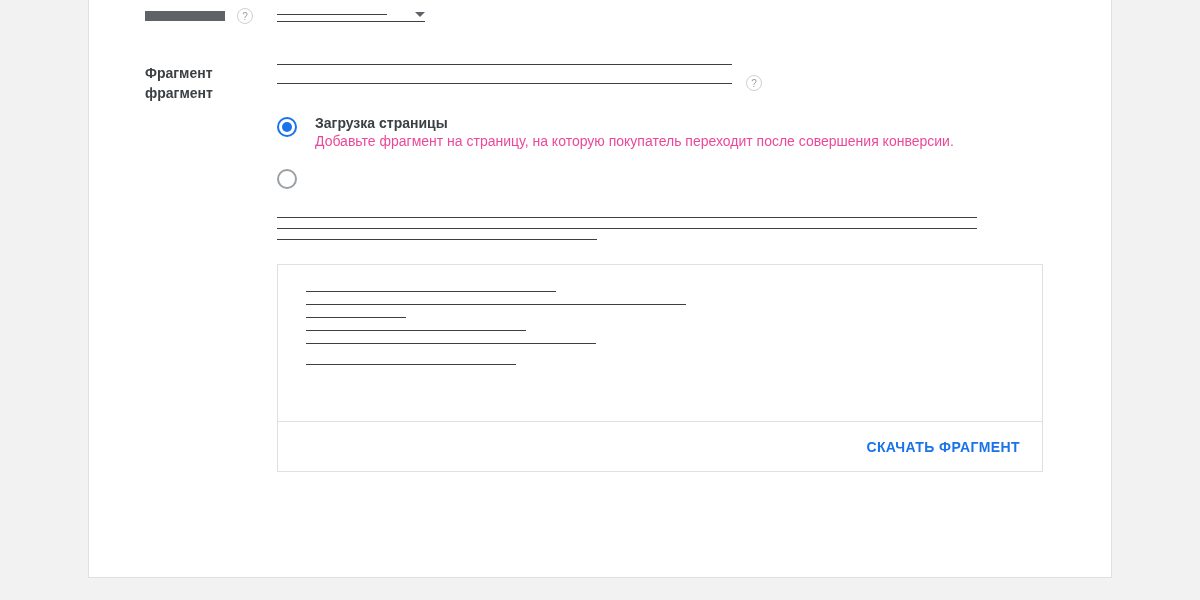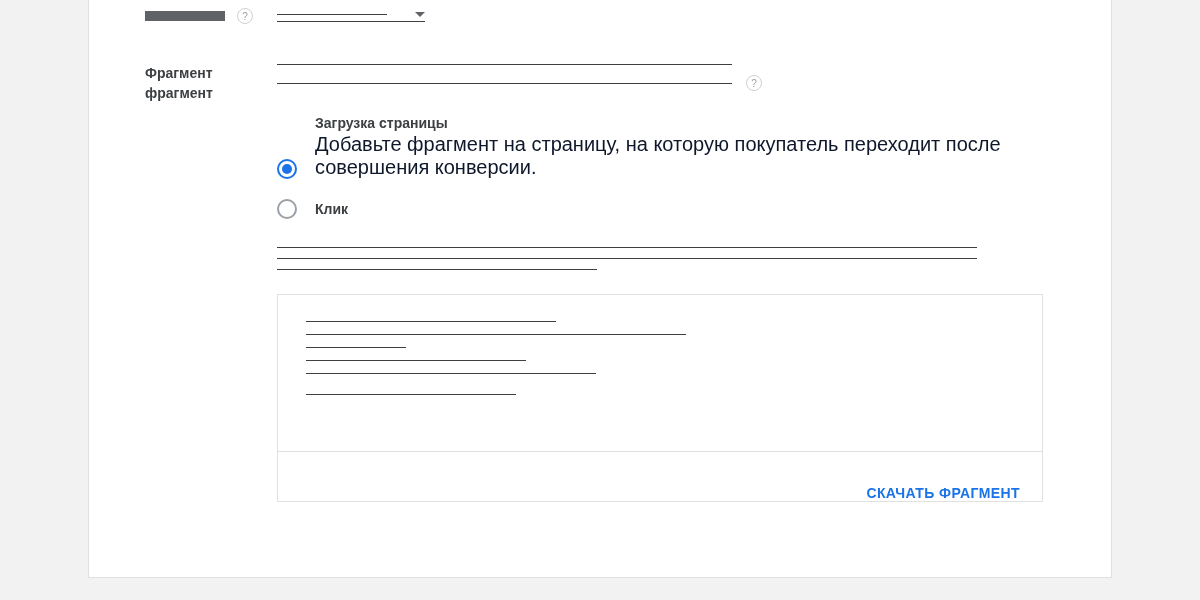--- a/index.html
+++ b/index.html
@@ -21,40 +21,40 @@
   .desc-lines { margin-right: 40px; }
   .line { height: 1px; background: #3c4043; margin-bottom: 10px; }
   .line-w1 { width: 455px; }
   .line-w2 { width: 700px; }
   .line-w3 { width: 320px; }
   .desc-row2 { display: flex; align-items: center; }
   .desc-row2 .line { flex: none; width: 455px; margin-bottom: 0; }
   .desc-row2 .help-icon { margin-left: 14px; }
   
   .radios { margin-top: 24px; }
-  .radio-item { display: flex; align-items: flex-end; margin-bottom: 18px; cursor: pointer; }
+  .radio-item { display: flex; align-items: flex-start; margin-bottom: 18px; cursor: pointer; }
   .radio-outer { width: 20px; height: 20px; border-radius: 50%; margin-right: 18px; margin-top: 2px; flex: none; display: flex; align-items: center; justify-content: center; }
   .radio-outer.selected { border: 2px solid #1a73e8; }
   .radio-outer.unselected { border: 2px solid #9aa0a6; }
   .radio-inner { width: 10px; height: 10px; background: #1a73e8; border-radius: 50%; }
   .radio-text .r-title { font-weight: 600; font-size: 14px; color: #3c4043; margin-bottom: 2px; }
-  .radio-text .r-desc  { font-size: 20px; color: #0f172a; }
+  .radio-text .r-desc  { font-size: 14px; color: #ec4899; }
   
   .desc2 { margin-top: 28px; }
   
   .codebox { margin-top: 24px; border: 1px solid #e0e0e0; width: 766px; }
   .code-inner { padding: 26px 28px 44px 28px; }
   .cline { height: 1px; background: #3c4043; margin-bottom: 12px; }
   .cw1 { width: 250px; }
   .cw2 { width: 380px; }
   .cw3 { width: 100px; }
   .cw4 { width: 220px; }
   .cw5 { width: 290px; }
   .cw6 { width: 210px; margin-top: 20px; }
-  .code-footer { border-top: 1px solid #e0e0e0; height: 50px; display: flex; align-items: flex-end; justify-content: flex-end; padding-right: 22px; }
+  .code-footer { border-top: 1px solid #e0e0e0; height: 50px; display: flex; align-items: center; justify-content: flex-end; padding-right: 22px; }
   .dl-button { color: #1a73e8; font-weight: 600; font-size: 14px; letter-spacing: .4px; cursor: pointer; user-select: none; background: none; border: none; }
 </style>
 </head>
 <body>
 
 <div class="card">
 
   <div class="row row-top">
     <div class="label-col">
       <div class="redacted-label"></div>
@@ -85,21 +85,20 @@
             <div class="radio-inner"></div>
           </div>
           <div class="radio-text">
             <div class="r-title">Загрузка страницы</div>
             <div class="r-desc">Добавьте фрагмент на страницу, на которую покупатель переходит после совершения конверсии.</div>
           </div>
         </div>
         <div class="radio-item">
           <div class="radio-outer unselected"></div>
           <div class="radio-text">
-            <div class="r-title">Клик</div>
           </div>
         </div>
       </div>
 
       <div class="desc2">
         <div class="line line-w2"></div>
         <div class="line line-w2"></div>
         <div class="line line-w3"></div>
       </div>
 

